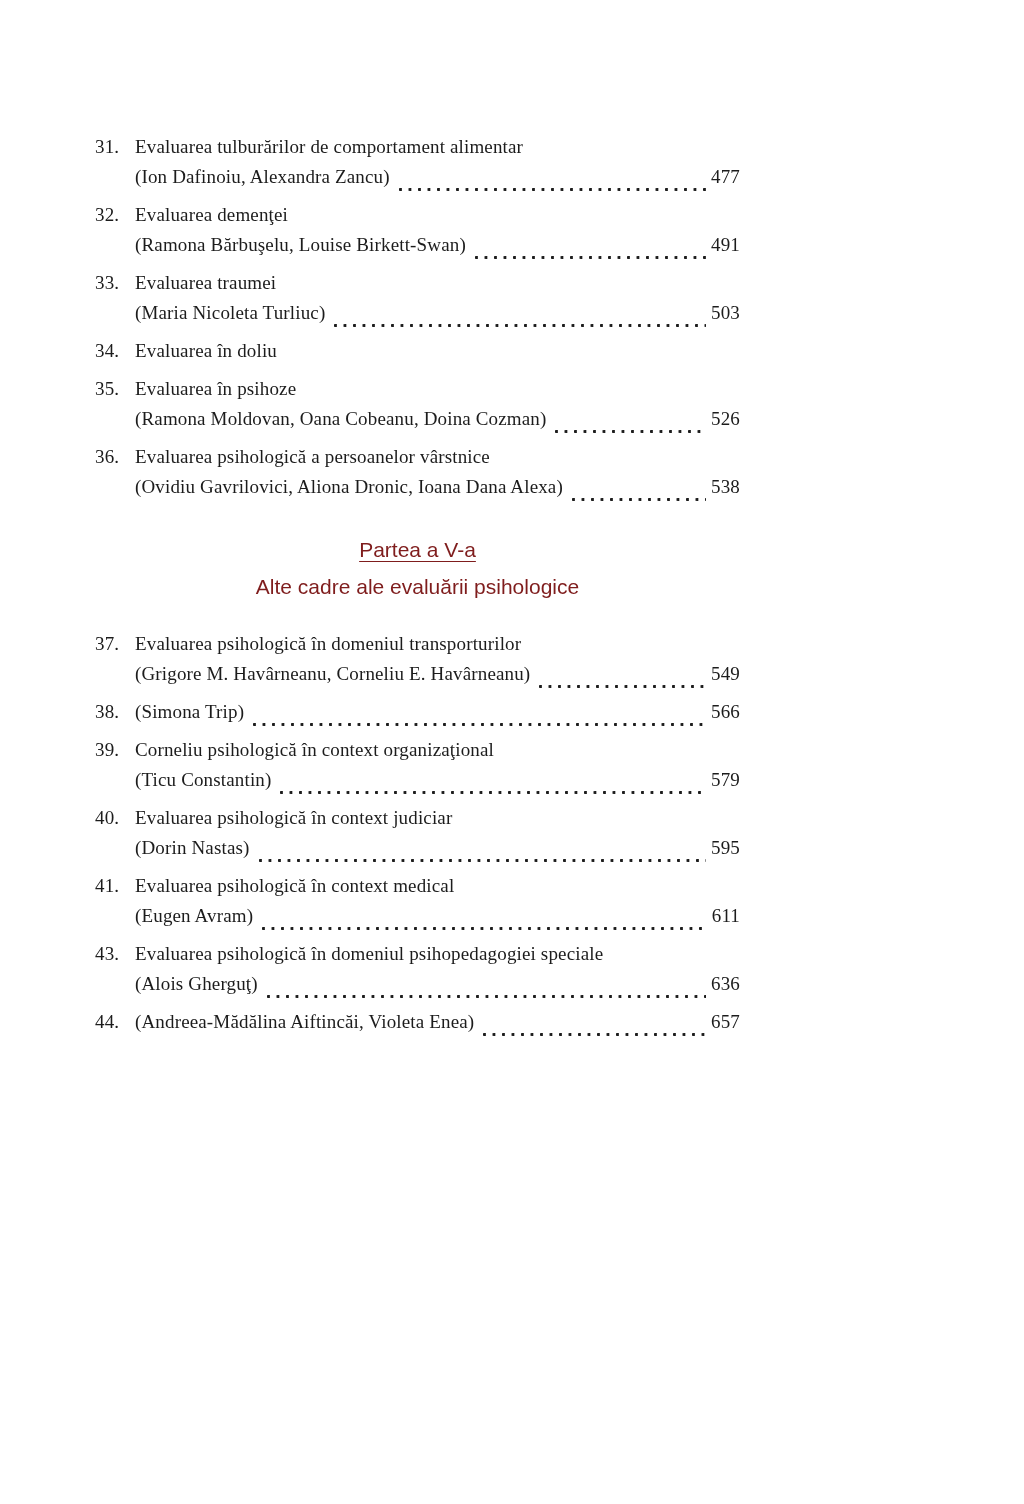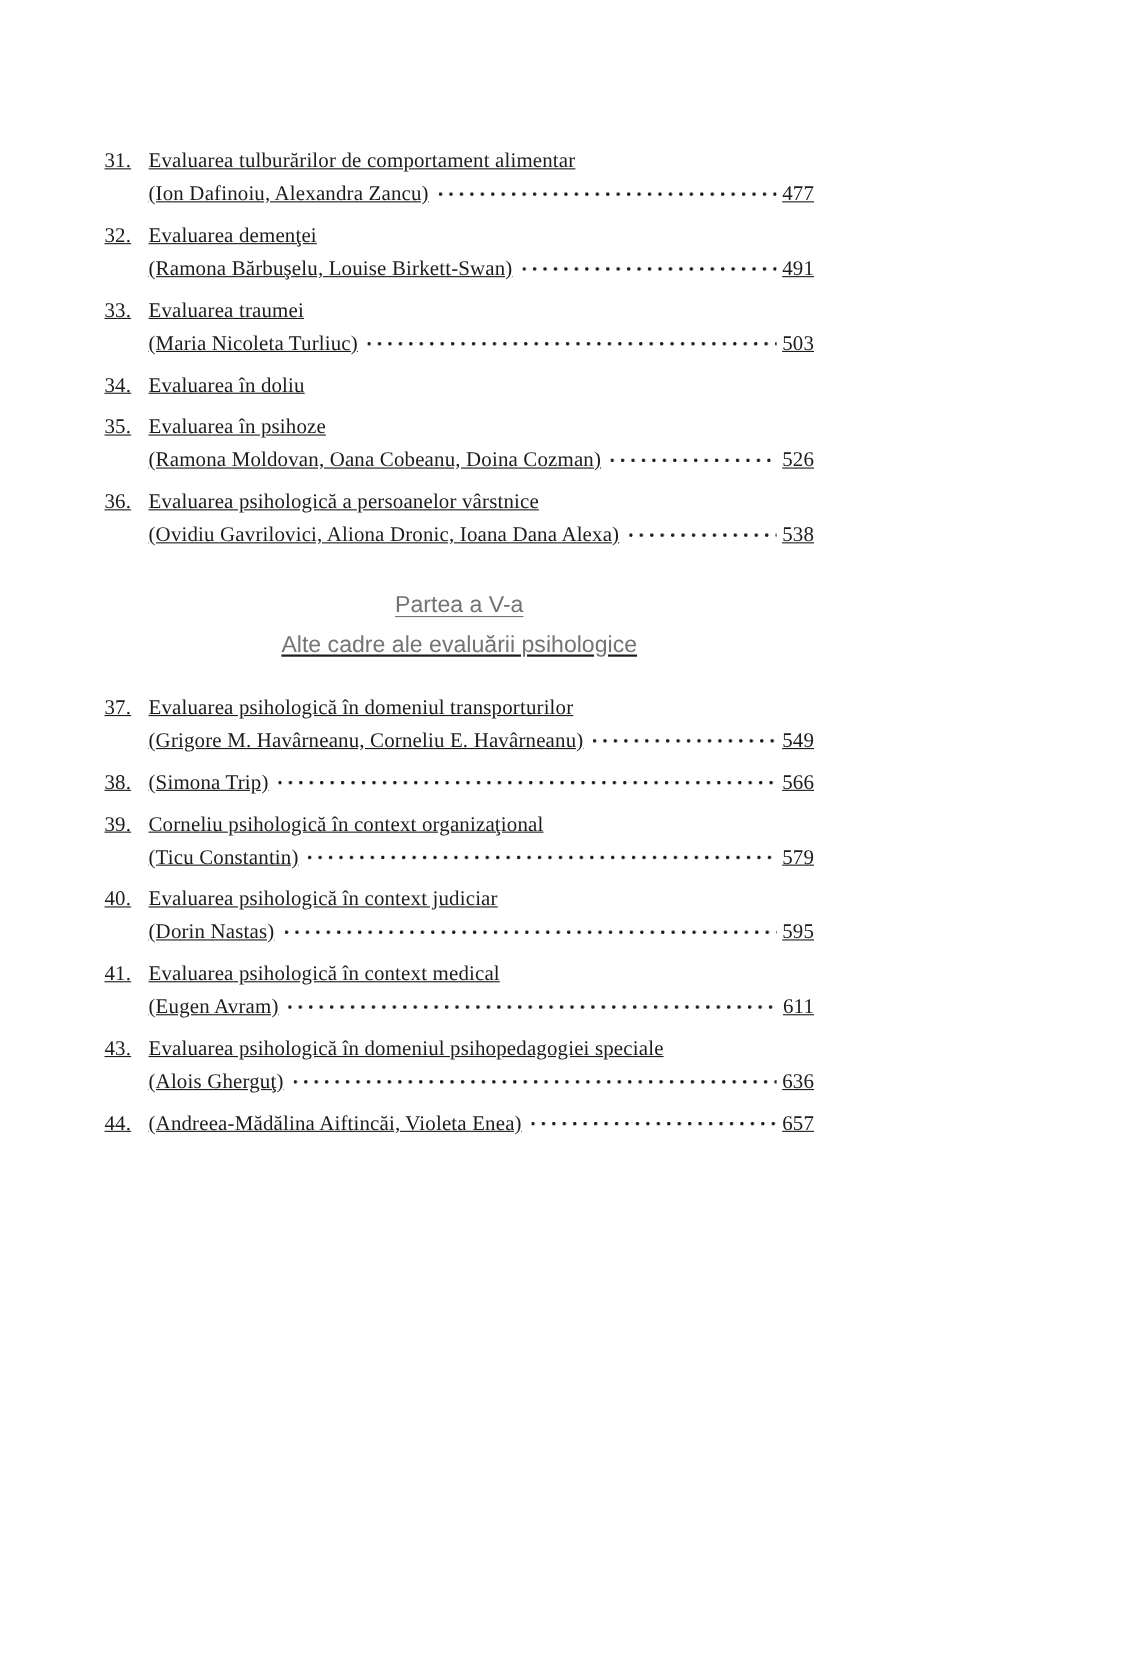--- a/index.html
+++ b/index.html
@@ -12,58 +12,57 @@
     height: 1504px;
     font-family: "Liberation Serif", serif;
     color: #1c1c1c;
     -webkit-font-smoothing: antialiased;
   }
   .page {
     box-sizing: border-box;
     width: 814px;
     height: 1504px;
     padding: 132px 74px 0 95px;
-    text-decoration: underline;
   }
   .toc-section { display: block; }
 
   .entry {
     display: grid;
     grid-template-columns: 40px 1fr;
     font-size: 19px;
     line-height: 30px;
     margin-bottom: 8px;
     letter-spacing: 0.15px;
   }
   .entry .num { grid-column: 1; }
   .entry .title { grid-column: 2; }
   .authors-line {
     grid-column: 2;
     display: flex;
-    align-items: center;
+    align-items: flex-end;
     min-width: 0;
   }
   .authors { white-space: nowrap; }
   .leader {
     flex: 1 1 auto;
     min-width: 20px;
     height: 3px;
     margin: 0 5px 1px 9px;
     background-image: radial-gradient(circle at 1.5px 1.5px, #1c1c1c 1.35px, rgba(0,0,0,0) 1.8px);
     background-size: 9.5px 3px;
     background-repeat: repeat-x;
     background-position: left bottom;
   }
   .pagenum { white-space: nowrap; }
 
   .part-heading {
     text-align: center;
     font-family: "Liberation Sans", sans-serif;
     font-size: 21px;
-    color: #737373;
+    color: #7f1d1d;
     margin: 36px 0 30px 0;
   }
   .ph-line1 {
     display: inline-block;
     text-decoration: underline;
     text-underline-offset: 4px;
     text-decoration-thickness: 1px;
     margin-bottom: 13px;
   }
   .ph-line2 { margin-top: 0; }

